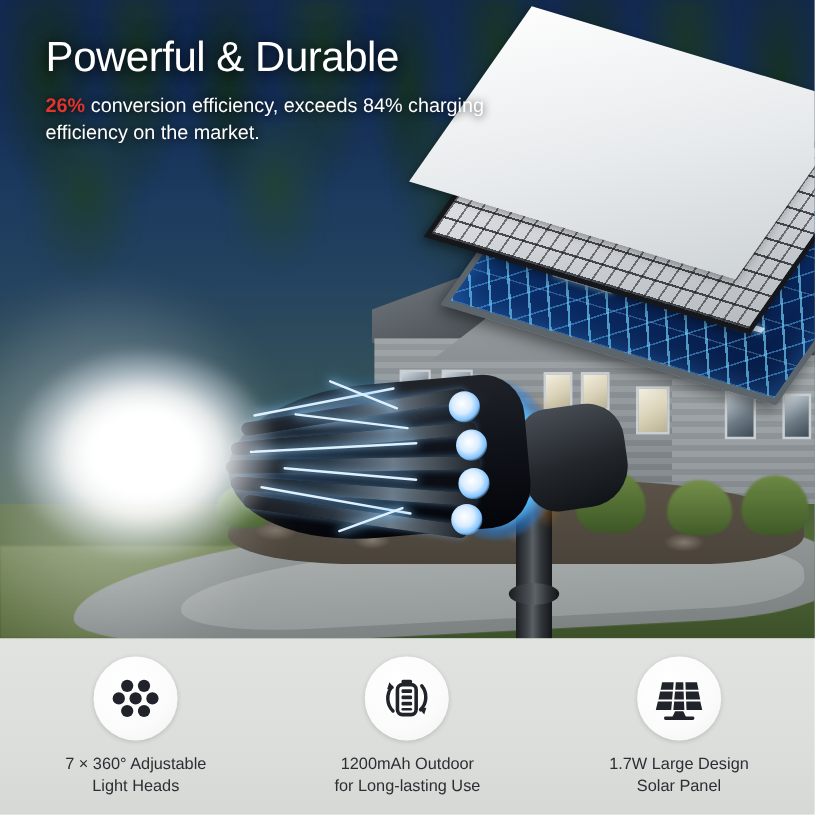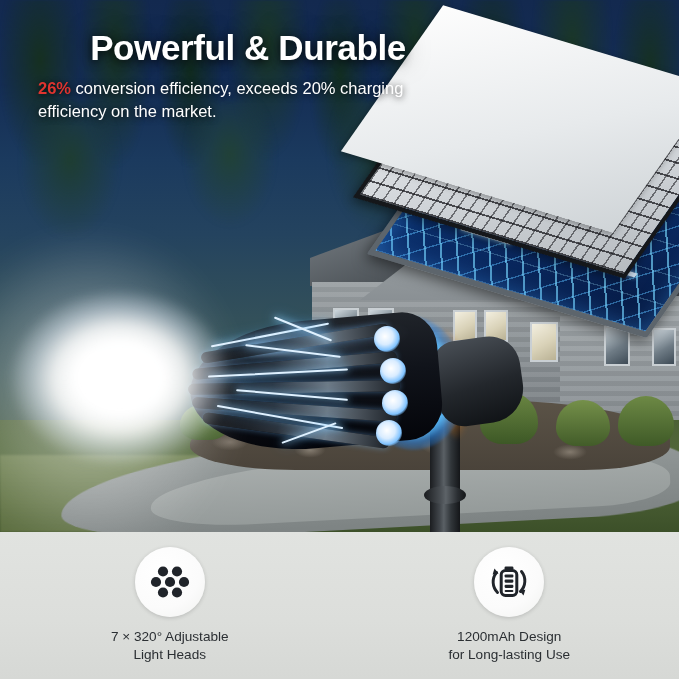--- a/index.html
+++ b/index.html
@@ -239,24 +239,23 @@
   .panel-housing {
     left:28px; top:120px; width:292px; height:162px;
     background:linear-gradient(160deg,#9aa1a7,#6e757b 55%,#4b5156);
     transform:matrix(1,0.30,-0.70,1,0,0);
     z-index:-1;
   }
 
   
   #headline { position:absolute; left:38px; top:28px; width:420px; z-index:40; }
   #headline h1 {
-    font-size:35px; line-height:40px; font-weight:700; color:#ffffff;
+    font-size:35px; line-height:40px; font-weight:400; color:#ffffff;
     letter-spacing:-.4px;
     text-shadow:0 2px 9px rgba(0,0,0,.75), 0 0 24px rgba(0,0,0,.5);
-    text-align:center;
   }
   #headline p {
     margin-top:9px;
     font-size:16.5px; line-height:23px; font-weight:400; color:#ffffff;
     text-shadow:0 1px 7px rgba(0,0,0,.8);
   }
   #headline .hl { color:#e0342f; font-weight:700; text-shadow:0 1px 6px rgba(0,0,0,.85); }
 
   
   #features {
@@ -364,41 +363,41 @@
       <div class="bolt" style="left:240px;top:156px;width:58px;height:1.8px;transform:rotate(-20deg);"></div>
 
       <div class="glow-cast"></div>
       <div class="glow-beam"></div>
     </div>
 
     <div id="headline">
       <h1>
         <span>Powerful &amp; Durable</span><br>
       </h1>
-      <p><span class="hl">26%</span><span> conversion efficiency, exceeds 20% charging efficiency on the market.</span></p>
+      <p><span class="hl">26%</span><span> conversion efficiency, exceeds 84% charging efficiency on the market.</span></p>
     </div>
   </div>
 
   <div id="features">
 
     <div class="feat">
       <div class="feat-circle">
         <svg width="44" height="44" viewBox="0 0 44 44">
           <g fill="#20242a">
             <circle cx="15" cy="11.5" r="5.1"></circle>
             <circle cx="29" cy="11.5" r="5.1"></circle>
             <circle cx="8" cy="22" r="5.1"></circle>
             <circle cx="22" cy="22" r="5.1"></circle>
             <circle cx="36" cy="22" r="5.1"></circle>
             <circle cx="15" cy="32.5" r="5.1"></circle>
             <circle cx="29" cy="32.5" r="5.1"></circle>
           </g>
         </svg>
       </div>
-      <div class="feat-label">7 × 320° Adjustable
+      <div class="feat-label">7 × 360° Adjustable
 Light Heads</div>
     </div>
 
     <div class="feat">
       <div class="feat-circle">
         <svg width="46" height="46" viewBox="0 0 46 46">
           <g fill="none" stroke="#20242a" stroke-width="2.9" stroke-linecap="round">
             <path d="M10.5 13.5 A15 15 0 0 0 11.5 33.5"></path>
             <path d="M35.5 12.5 A15 15 0 0 1 34.5 32.5"></path>
           </g>
@@ -407,19 +406,40 @@
           <rect x="18.5" y="7.5" width="9" height="3.2" rx="1.4" fill="#20242a"></rect>
           <rect x="15.2" y="11.5" width="15.6" height="25" rx="4.2" fill="none" stroke="#20242a" stroke-width="3"></rect>
           <g fill="#20242a">
             <rect x="18.6" y="15.4" width="8.8" height="3.1" rx="1.1"></rect>
             <rect x="18.6" y="20.6" width="8.8" height="3.1" rx="1.1"></rect>
             <rect x="18.6" y="25.8" width="8.8" height="3.1" rx="1.1"></rect>
             <rect x="18.6" y="31.0" width="8.8" height="2.1" rx="1"></rect>
           </g>
         </svg>
       </div>
-      <div class="feat-label">1200mAh Design
+      <div class="feat-label">1200mAh Outdoor
 for Long-lasting Use</div>
     </div>
 
+    <div class="feat">
+      <div class="feat-circle">
+        <svg width="46" height="46" viewBox="0 0 46 46">
+          <g fill="#20242a">
+            <path d="M8.8 9.5 h9.6 l-0.5 6.2 h-10.4 z"></path>
+            <path d="M20.2 9.5 h6.2 l0.2 6.2 h-6.9 z"></path>
+            <path d="M28.2 9.5 h9.6 l1.3 6.2 h-10.7 z"></path>
+            <path d="M7.1 17.3 h10.6 l-0.6 6.6 h-11.4 z"></path>
+            <path d="M19.5 17.3 h7.2 l0.2 6.6 h-8 z"></path>
+            <path d="M28.5 17.3 h10.6 l1.4 6.6 h-11.8 z"></path>
+            <path d="M5.2 25.6 h11.8 l-0.7 7 h-12.8 z"></path>
+            <path d="M18.8 25.6 h8.2 l0.3 7 h-9.2 z"></path>
+            <path d="M28.8 25.6 h11.8 l1.6 7 h-13.1 z"></path>
+            <path d="M19.6 33.8 h6.8 l2.3 4.6 h-11.4 z"></path>
+            <rect x="10.4" y="38.0" width="25.2" height="2.9" rx="1.2"></rect>
+          </g>
+        </svg>
+      </div>
+      <div class="feat-label">1.7W Large Design
+Solar Panel</div>
+    </div>
 
   </div>
 </div>
 
 </body></html>

